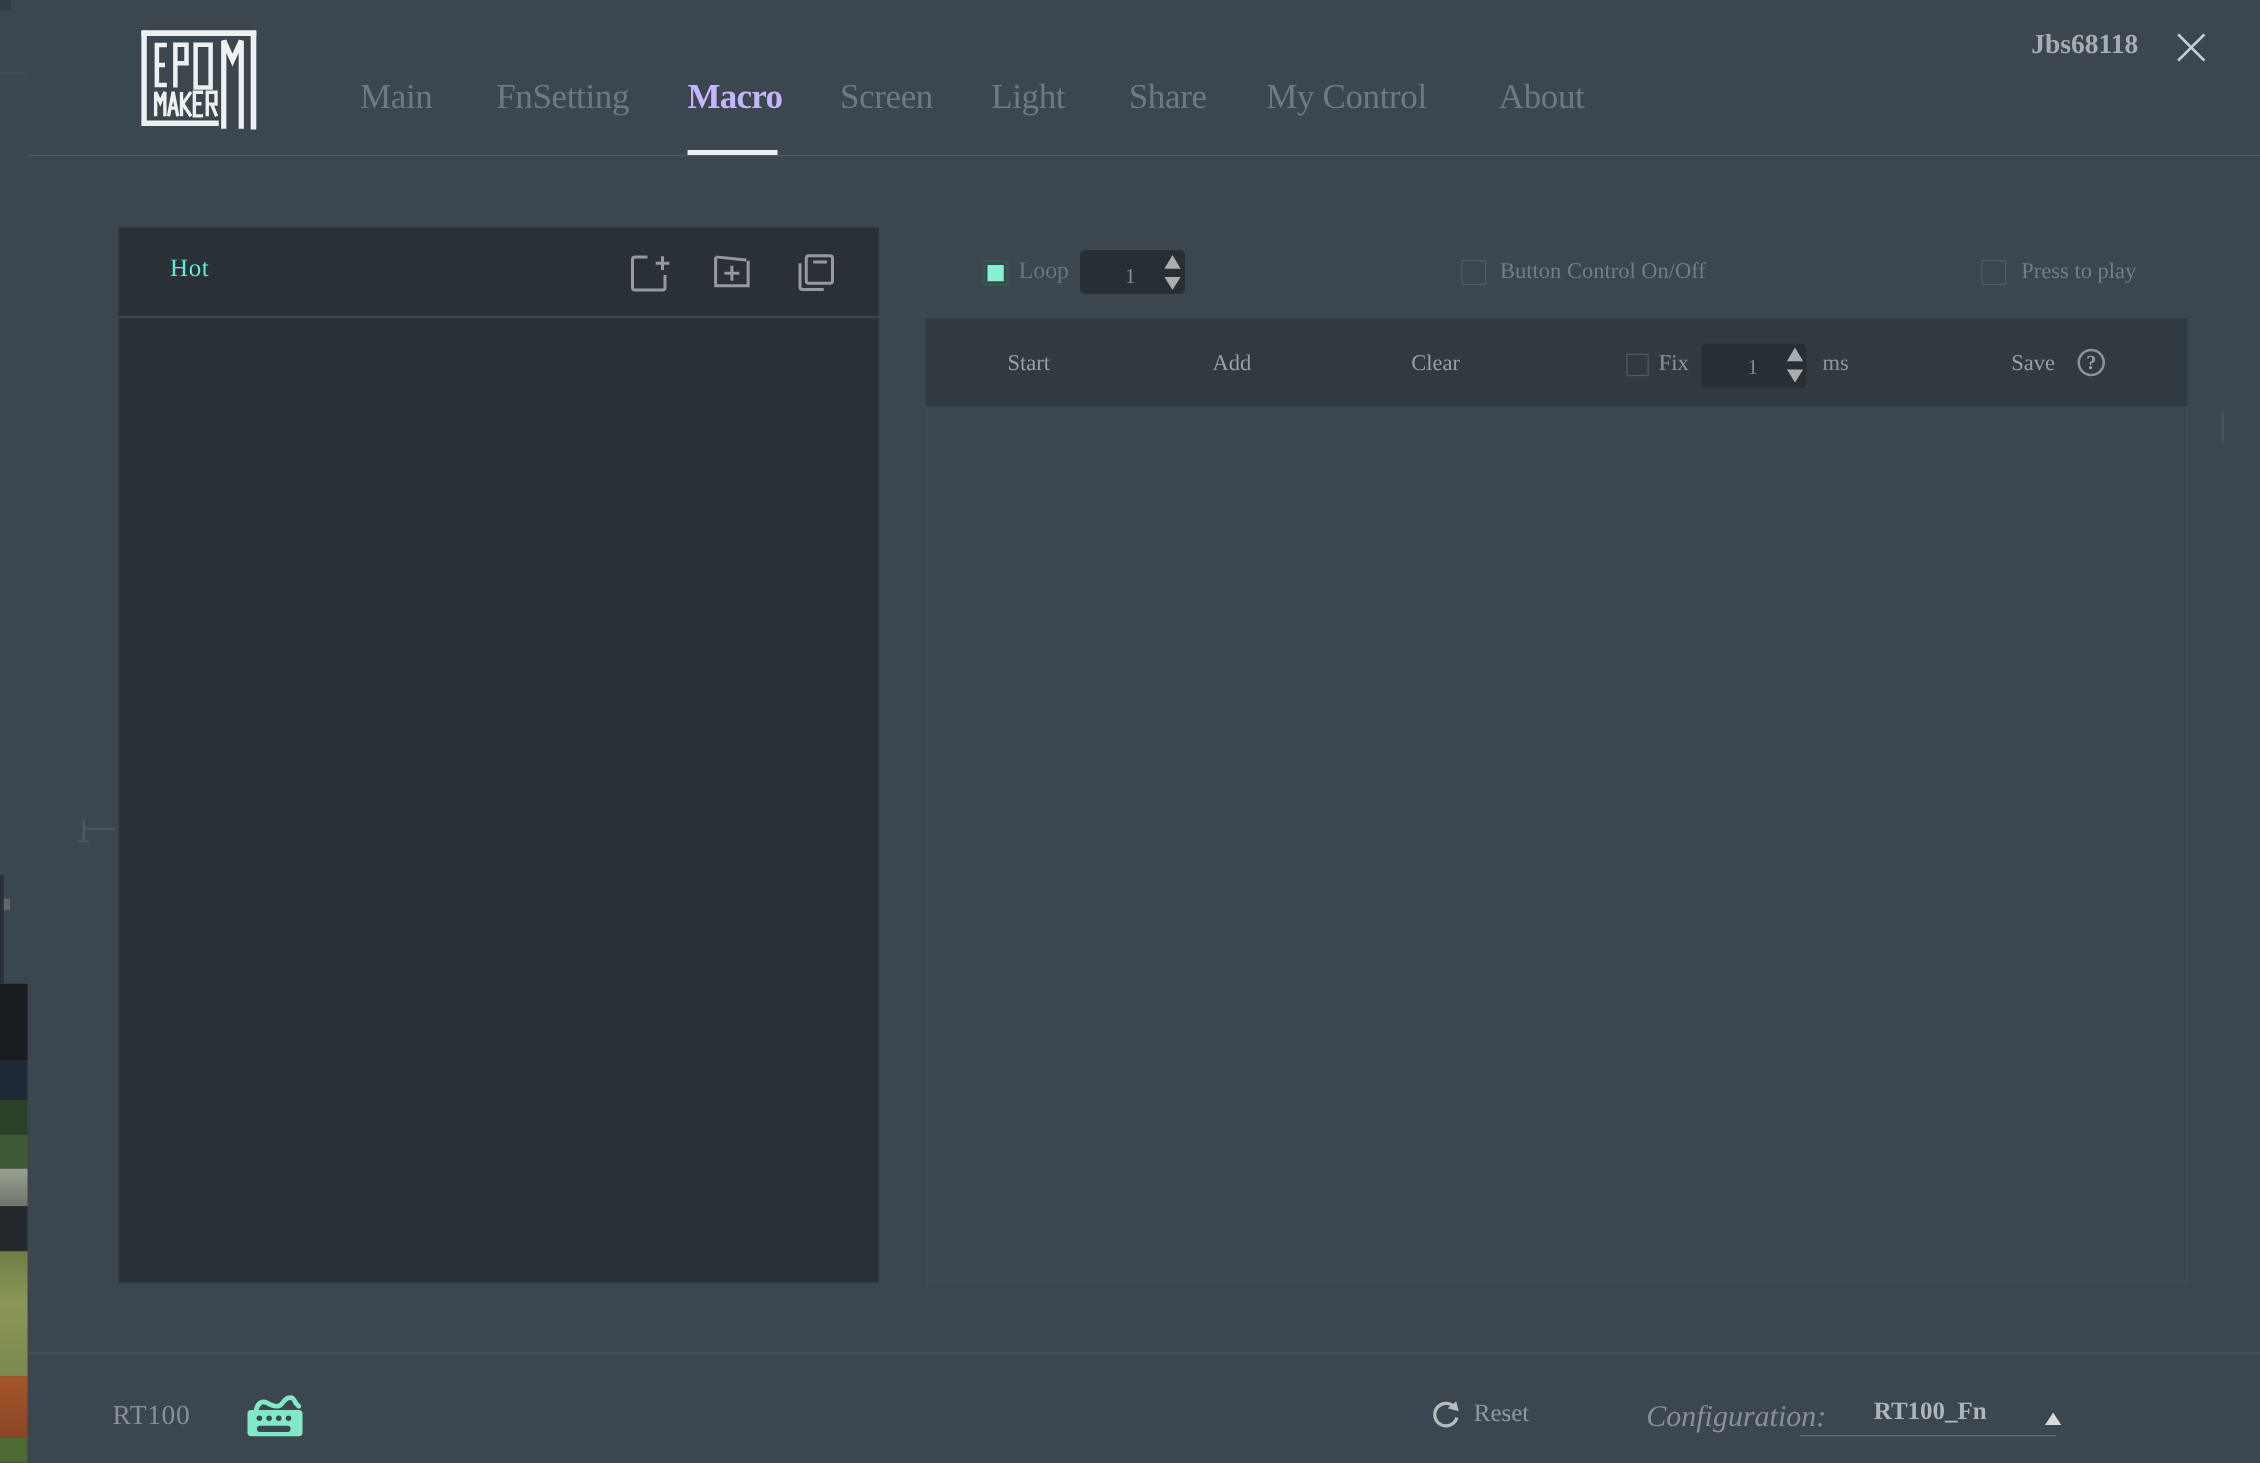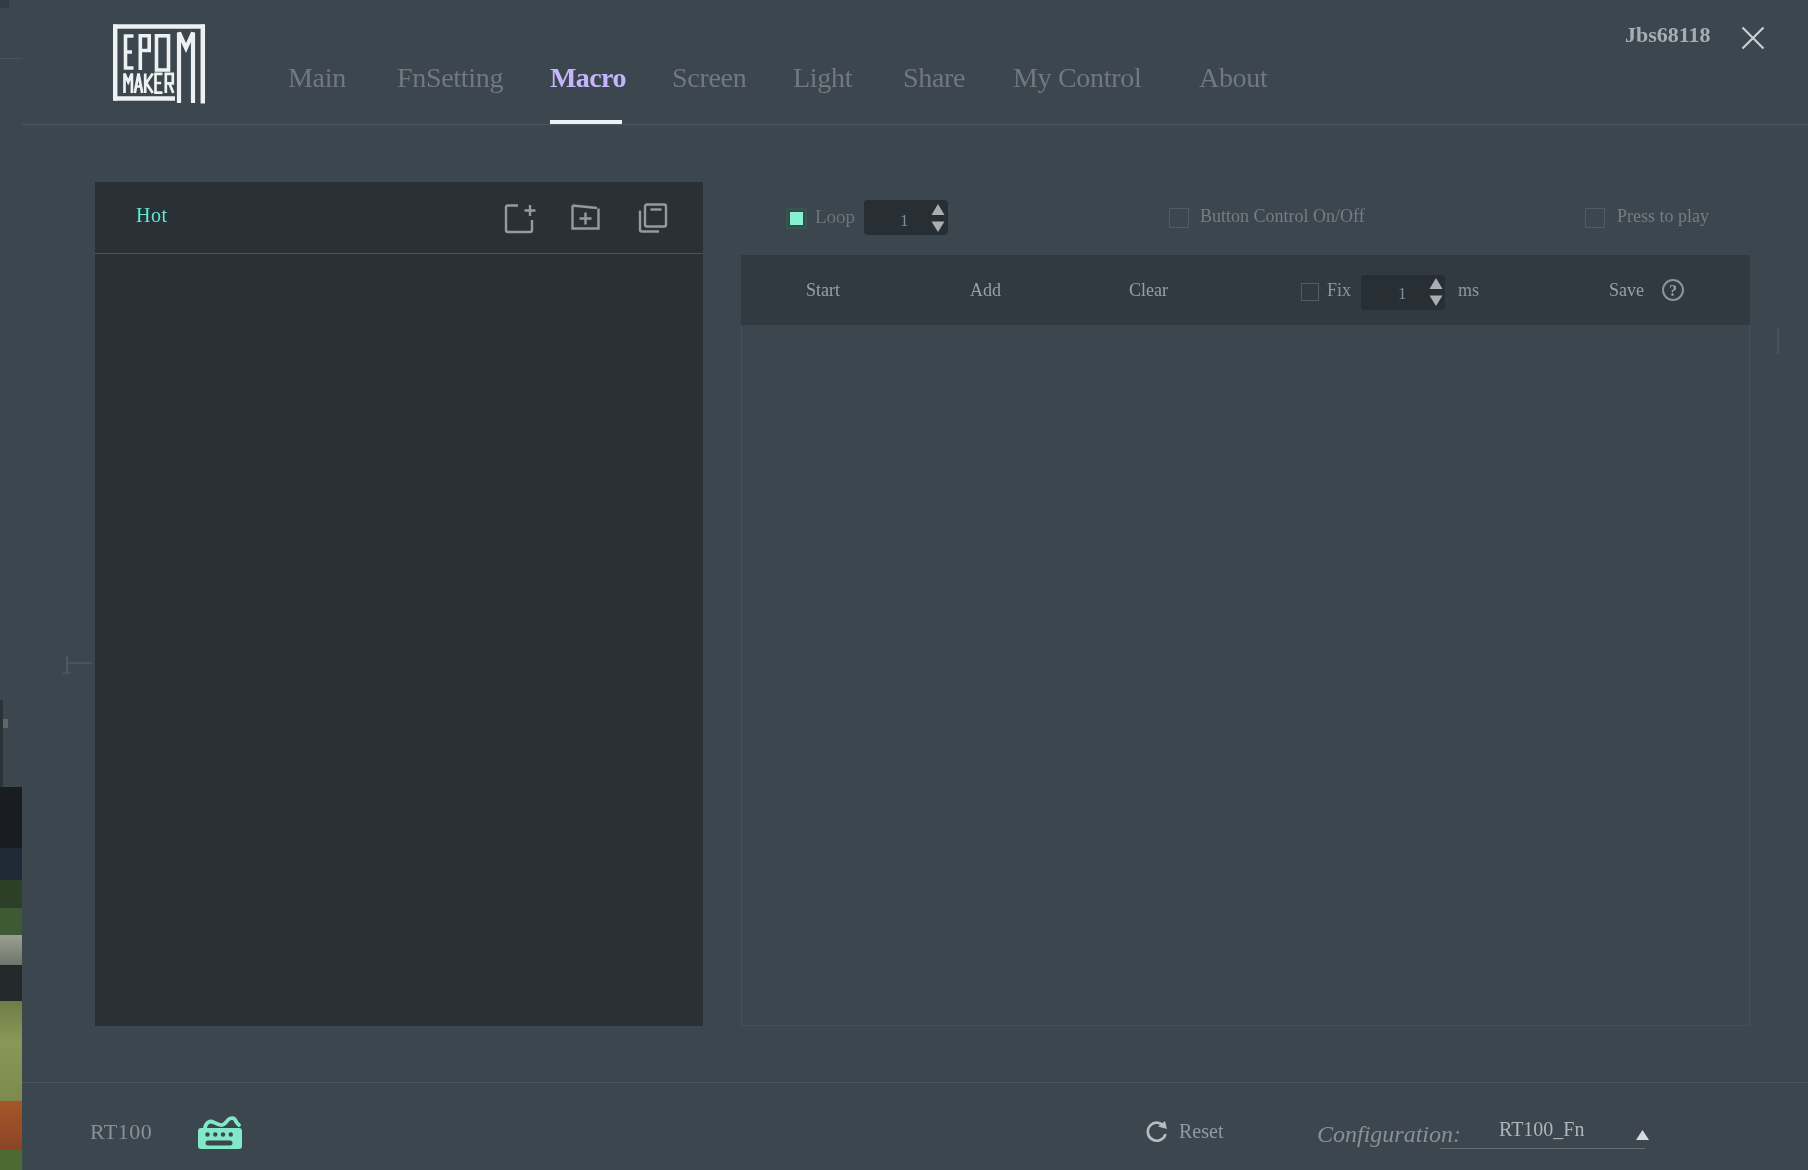--- a/index.html
+++ b/index.html
@@ -141,16 +141,16 @@
 </g>
 </svg></div>
 
 <svg class="abs" style="left:1145px;top:1121px;" width="23" height="23">
   <path d="M19.5 6 A 9 9 0 1 0 20.5 13" stroke="#b6bcc0" stroke-width="2.6" fill="none"></path>
   <polygon points="13,5.5 22,8 20,0" fill="#b6bcc0"></polygon>
 </svg>
 <div class="abs" style="left:1179px;top:1121px;font-size:20px;line-height:1;color:#9099a0;">Reset</div>
 <div class="abs" style="left:1317px;top:1122px;font-size:24px;line-height:1;color:#8a9095;font-style:italic;">Configuration:</div>
 <div class="abs" style="left:1440px;top:1148px;width:205px;height:1px;background:rgba(255,255,255,0.22);"></div>
-<div class="abs" style="left:1499px;top:1119px;font-size:20px;line-height:1;color:#aeb5ba;font-weight:normal;">RT100_Fn</div>
+<div class="abs" style="left:1499px;top:1119px;font-size:20px;line-height:1;color:#aeb5ba;font-weight:bold;">RT100_Fn</div>
 <svg class="abs" style="left:1636px;top:1130px;" width="13" height="10">
   <polygon points="6.5,0 13,10 0,10" fill="#d6dadd"></polygon>
 </svg>
 
 </body></html>

